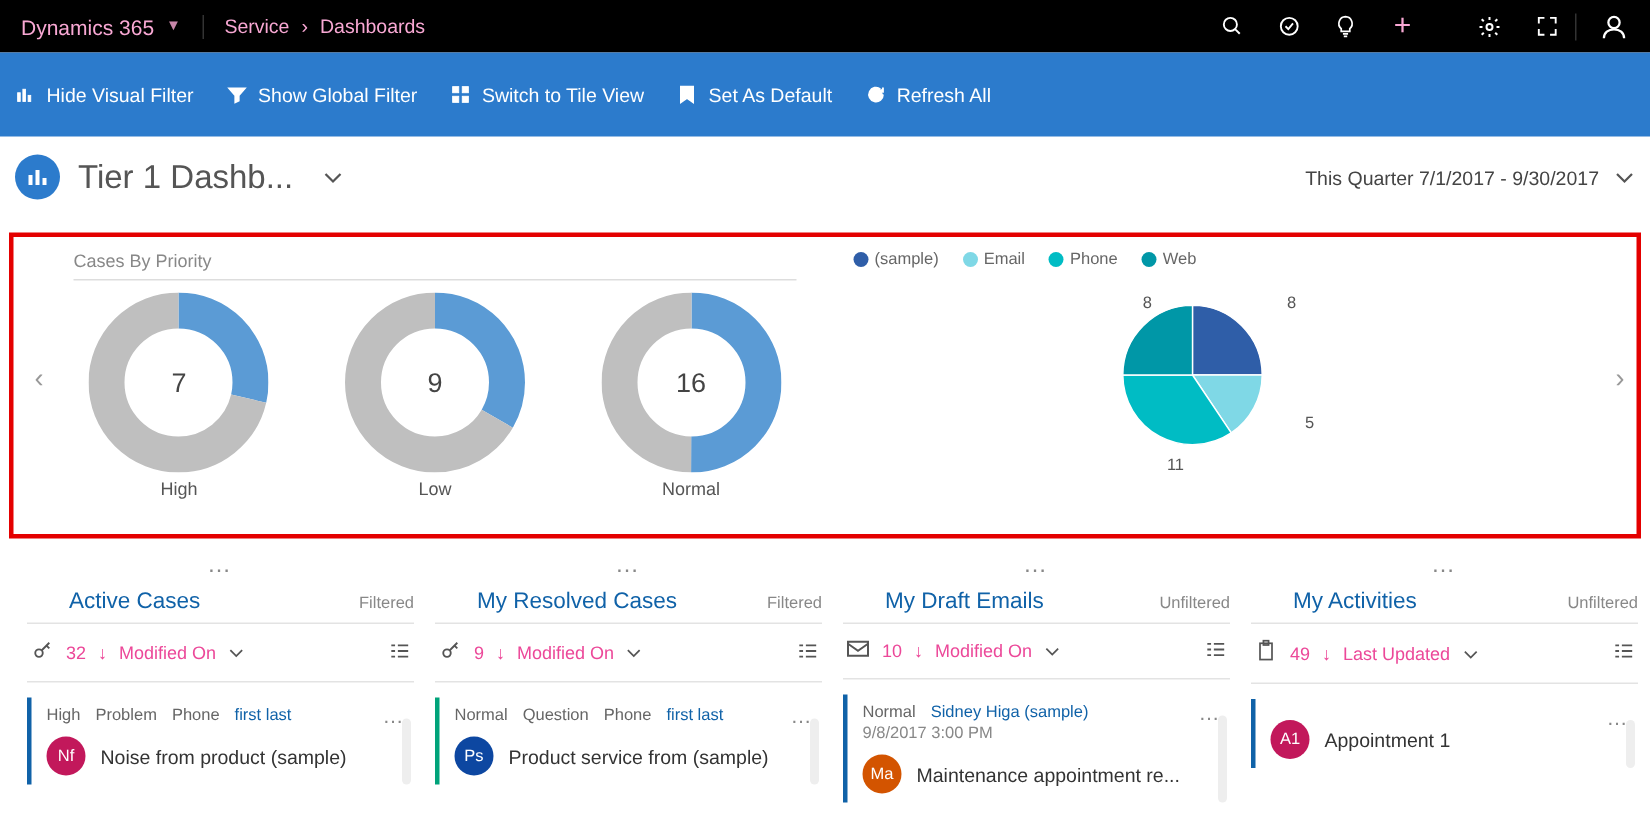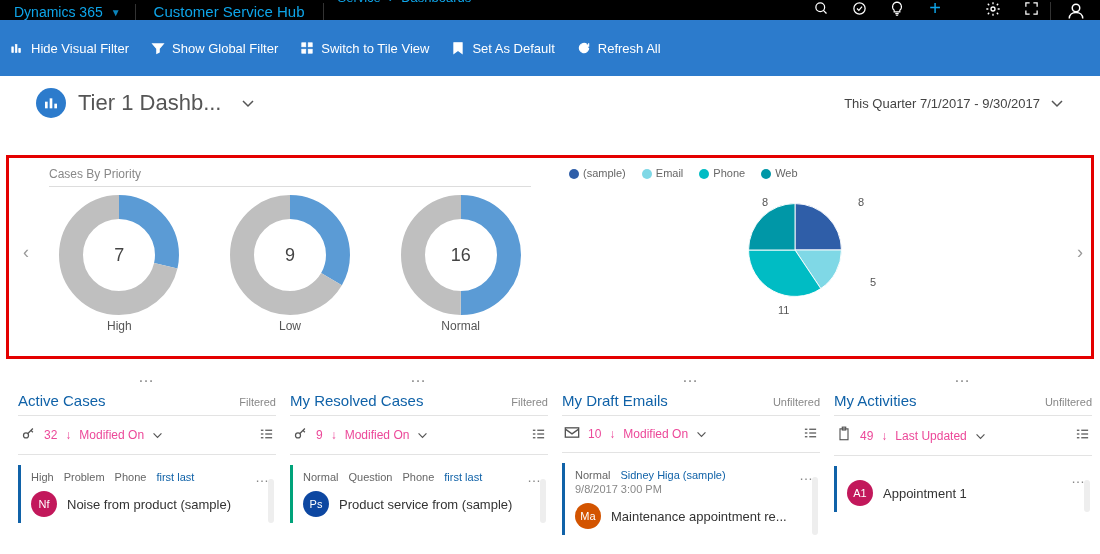--- a/index.html
+++ b/index.html
@@ -1,36 +1,36 @@
 <!DOCTYPE html>
 <html><head>
   <meta charset="utf-8">
   <style>
     * { box-sizing: border-box; margin: 0; padding: 0; }
     body { font-family: "Segoe UI", Arial, sans-serif; font-size: 13px; color: #333; background: #fff; width: 1100px; height: 554px; overflow: hidden; position: relative; }
 
     
-    .topnav { height: 20px; background: #000; color: #0ea5e9; display: flex; align-items: flex-end; }
+    .topnav { height: 35px; background: #000; color: #f9a8d4; display: flex; align-items: center; }
     .brand { display: flex; align-items: center; padding: 0 14px; border-right: 1px solid #333; font-size: 14px; gap:8px; }
     .brand .chev { font-size: 10px; opacity:.8; }
     .hubname { display:flex; align-items:center; padding:0 18px; border-right:1px solid #333; font-size:15px; }
     .breadcrumb { display:flex; align-items:center; padding:15px 14px; font-size:13px; gap:8px; }
     .topnav .spacer { flex:1; }
     .topicons { display:flex; align-items:center; }
     .topicons .ico { width:38px; display:flex; align-items:center; justify-content:center; font-size:15px; cursor:pointer; }
     .topicons .gap { width:20px; }
     .usercol { width:50px; display:flex; align-items:center; justify-content:center; border-left:1px solid #333; font-size:17px; }
 
     
     .cmdbar { height:56px; background:#2c7bcc; color:#fff; display:flex; align-items:center; padding:0 10px; gap:22px; font-size:13px; }
     .cmdbar .cmd { display:flex; align-items:center; gap:7px; cursor:pointer; }
     .cmdbar svg { width:14px; height:14px; fill:#fff; stroke:#fff; }
 
     
-    .pagehead { height:54px; padding:0 36px; display:flex; align-items:center;justify-content:space-between; }
+    .pagehead { height:54px; padding:0 10px; display:flex; align-items:center;justify-content:space-between; }
     .dashicon { width:30px; height:30px; border-radius:50%; background:#2c7bcc; color:#fff; display:flex; align-items:center; justify-content:center; font-size:14px; margin-right:12px; }
     .dashtitle { font-size:22px; color:#555; font-weight:300; }
     .dashtitle-chev { margin-left:20px; color:#555; font-size:13px; }
     .pagehead .spacer { flex:1; }
     .daterange { color:#444; font-size:13px; display:flex; align-items:center; gap:10px; }
 
     
     .redbox { position:absolute; left:6px; top:155px; width:1088px; height:204px; border:3px solid #e40000; }
 
     
@@ -52,21 +52,21 @@
     .pielegend .sw { width:10px; height:10px; border-radius:50%; display:inline-block; margin-right:4px; vertical-align:middle; }
     .piewrap { position:relative; width:160px; height:130px; margin:0 auto; }
     .piewrap svg { width:130px; height:130px; }
     .pielabel { position:absolute; font-size:11px; color:#555; }
 
     
     .streamrow { position:absolute; left:18px; top:368px; right:5px; display:flex; gap:14px; }
     .streamcol { width:258px; }
     .dots { text-align:center; color:#888; font-size:16px; letter-spacing:2px; height:24px; }
     .streamhead { display:flex; align-items:baseline; justify-content:space-between; border-bottom:1px solid #e3e3e3; padding-bottom:6px; }
-    .streamhead .name { color:#1062a8; font-size:15px; }
+    .streamhead .name { color:#1062a8; font-size:15px;margin-left:28px; }
     .streamhead .filter { color:#888; font-size:11px; }
     .streamtools { display:flex; align-items:center; gap:8px; color:#ec4899; font-size:12px; padding:10px 2px; border-bottom:1px solid #e3e3e3; }
     .streamtools .sp { flex:1; }
     .streamtools .ic { width:16px; text-align:center; }
 
     .card { border-left:3px solid; padding:6px 6px 6px 10px; margin-top:10px; position:relative; }
     .card.blue { border-color:#1062a8; } .card.green { border-color:#00a37a; }
     .card .tags { font-size:11px; color:#666; display:flex; gap:10px; }
     .card .tags .link { color:#1062a8; }
     .card .row2 { display:flex; align-items:center; gap:10px; margin-top:8px; }
@@ -77,23 +77,20 @@
     .scrollhint { position:absolute; right:2px; top:14px; bottom:0; width:6px; background:#eee; border-radius:3px; }
   </style>
 </head>
 <body>
 
 <div class="topnav">
   <div class="brand">
     <span>Dynamics 365</span>
     <span class="chev">▼</span>
   </div>
-  <div class="hubname">
-      <span>Customer Service Hub</span>
-    </div>
   <div class="breadcrumb">
     <span>Service</span>
     <span>›</span>
     <span>Dashboards</span>
   </div>
   <div class="spacer"></div>
   <div class="topicons">
     <div class="ico">
       <svg width="15" height="15" viewBox="0 0 24 24" fill="none" stroke="#fff" stroke-width="2">
           <circle cx="10" cy="10" r="7"></circle>

